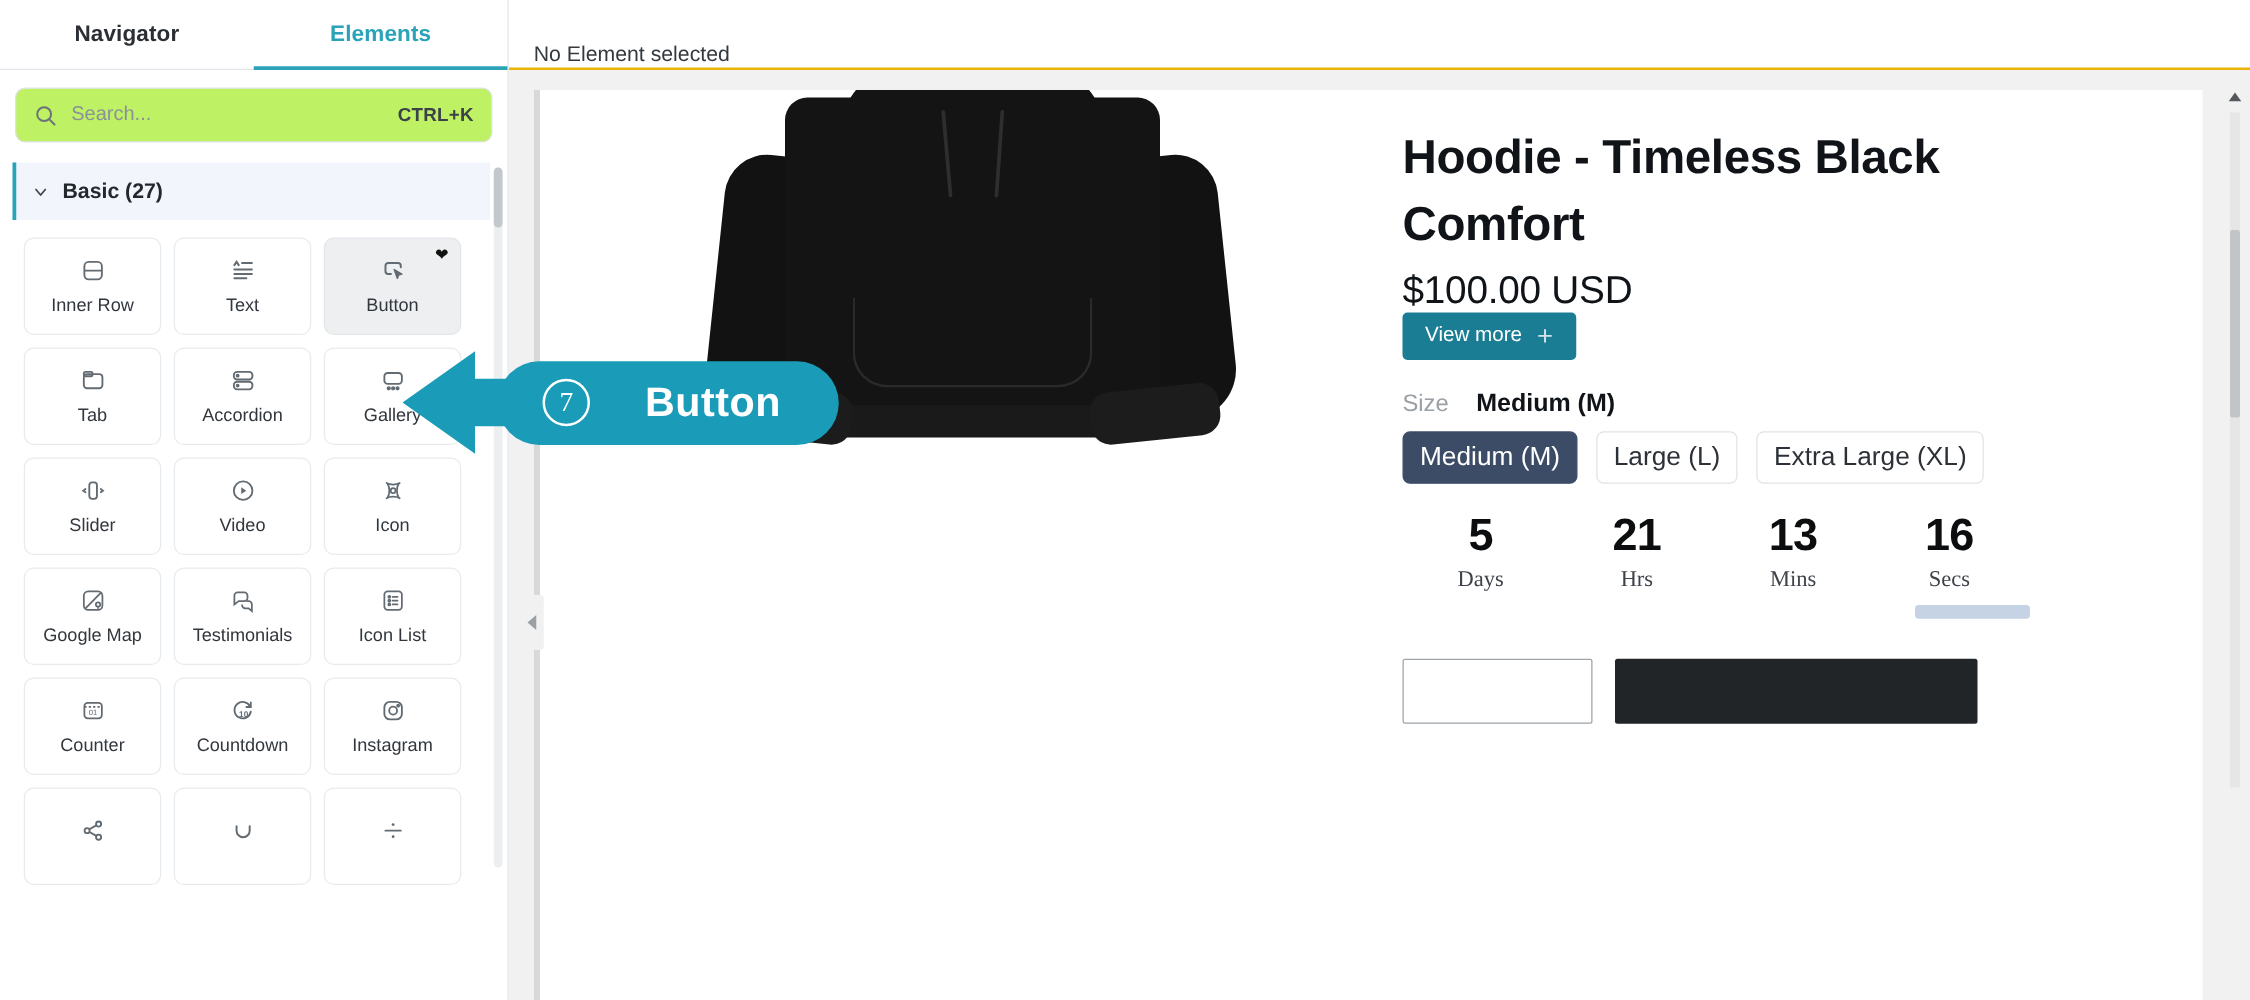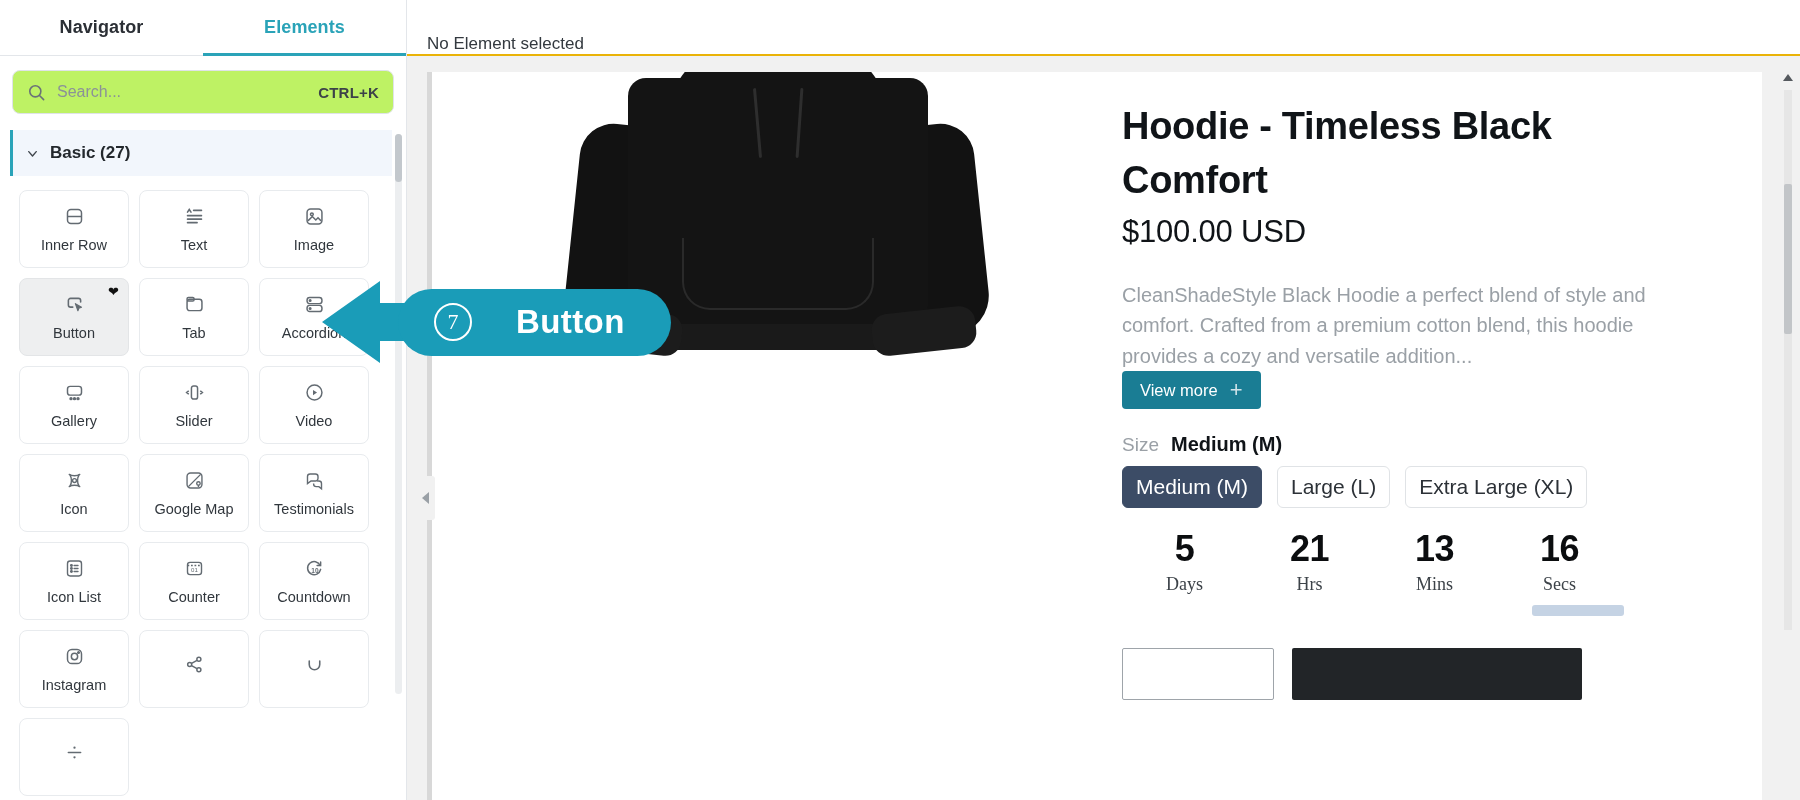--- a/index.html
+++ b/index.html
@@ -169,21 +169,21 @@
   }
   .viewmore-row { display: flex; margin-top: 0; }
   .viewmore {
     background: #1a7d94; color: #fff; border: none; border-radius: 4px;
     height: 38px; padding: 0 18px; display: inline-flex; align-items: center;
     gap: 12px; font-size: 16.5px; font-family: "Liberation Sans", sans-serif;
     cursor: pointer;
   }
   .viewmore .plus { font-size: 22px; font-weight: normal; line-height: 1; color: #cfe3e9; }
 
-  .size-row { margin-top: 24px; display: flex; align-items: baseline; gap: 12px; }
+  .size-row { margin-top: 24px; display: flex; align-items: baseline; gap: 22px; }
   .size-label { font-size: 19px; color: #9aa0a6; }
   .size-value { font-size: 20px; color: #101418; font-weight: bold; }
 
   .size-opts { margin-top: 10px; display: flex; gap: 15px; }
   .size-btn {
     height: 42px; padding: 0 13px; border-radius: 6px; border: 1px solid #e0e3e6;
     background: #fff; color: #2c3137; font-size: 21px; cursor: pointer;
     font-family: "Liberation Sans", sans-serif; display: flex; align-items: center;
   }
   .size-btn.active { background: #3c4c66; border-color: #3c4c66; color: #fff; }
@@ -302,30 +302,20 @@
               <path d="M4 7l2-3 2 3"></path>
                 <line x1="11" y1="5" x2="20" y2="5"></line>
               <line x1="4" y1="11" x2="20" y2="11"></line>
                 <line x1="4" y1="15" x2="20" y2="15"></line>
                 <line x1="4" y1="19" x2="15" y2="19"></line>
             </svg>
           </span>
           <span class="tlabel">Text</span>
         </div>
 
-        <div class="tile">
-          <span class="ticon">
-            <svg width="21" height="21" viewBox="0 0 24 24" fill="none" stroke="currentColor" stroke-width="1.7">
-              <rect x="3.5" y="3.5" width="17" height="17" rx="4"></rect>
-                <circle cx="9" cy="9.5" r="1.6"></circle>
-                <path d="M4.5 17l5-5 4 4 2.5-2.5 3.5 3.5"></path>
-            </svg>
-          </span>
-          <span class="tlabel">Image</span>
-        </div>
 
         <div class="tile selected">
           <span class="fav">❤</span>
           <span class="ticon">
             <svg width="21" height="21" viewBox="0 0 24 24" fill="none" stroke="currentColor" stroke-width="1.8" stroke-linecap="round">
               <path d="M19 9V7.5A2.5 2.5 0 0 0 16.5 5h-9A2.5 2.5 0 0 0 5 7.5v5A2.5 2.5 0 0 0 7.5 15H10"></path>
               <path d="M13 11l7 4.2-3 .9-1.1 3z" fill="currentColor" stroke="currentColor" stroke-width="1.3" stroke-linejoin="round"></path>
             </svg>
           </span>
           <span class="tlabel">Button</span>
@@ -539,21 +529,20 @@
               <div class="pocket"></div>
               <div class="hem"></div>
               <div class="cuff-l"></div>
               <div class="cuff-r"></div>
             </div>
           </div>
 
           <div class="prod-info">
             <div class="prod-title">Hoodie - Timeless Black Comfort</div>
             <div class="prod-price">$100.00 USD</div>
-            <div class="prod-desc">CleanShadeStyle Black Hoodie a perfect blend of style and comfort. Crafted from a premium cotton blend, this hoodie provides a cozy and versatile addition...</div>
 
             <div class="viewmore-row">
               <button class="viewmore">
                 <span>View more</span>
                 <span class="plus">+</span>
               </button>
             </div>
 
             <div class="size-row">
               <span class="size-label">Size</span>

